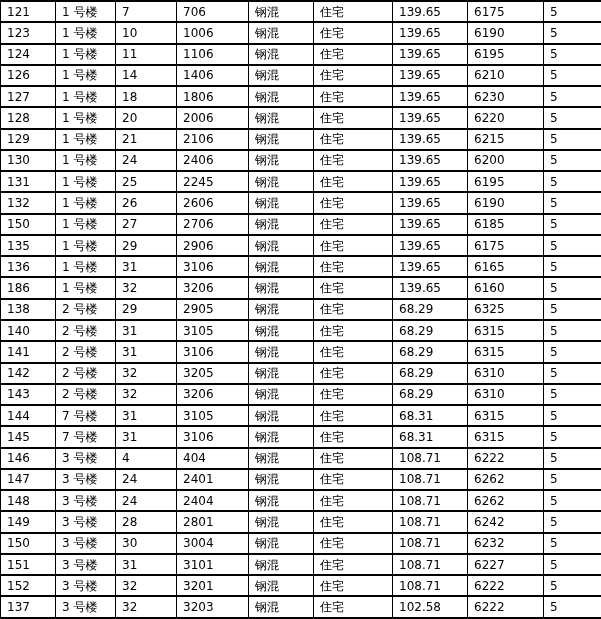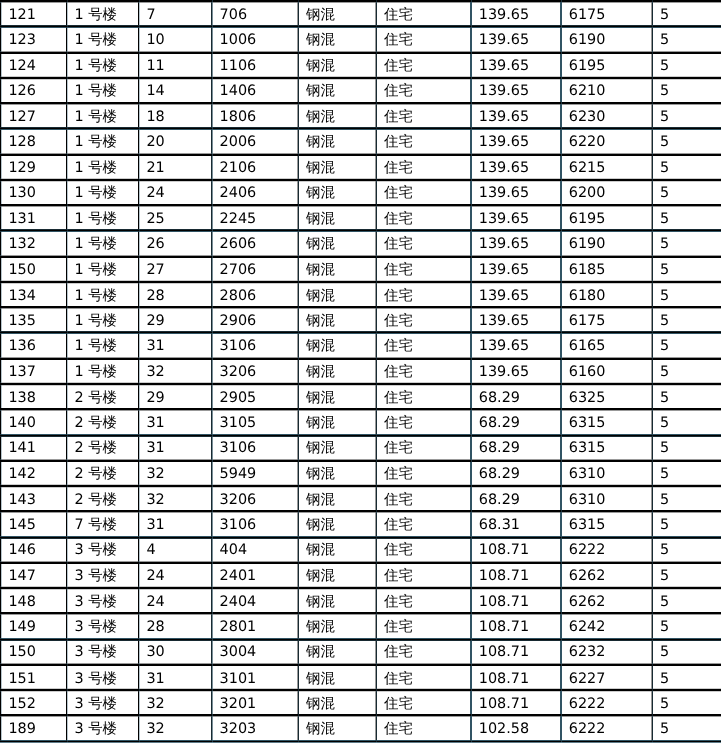--- a/index.html
+++ b/index.html
@@ -4,21 +4,21 @@
 <style>
   html, body {
     margin: 0;
     padding: 0;
     background: #ffffff;
     font-family: "DejaVu Sans", "Liberation Sans", sans-serif;
   }
   .page {
     width: 601px;
     height: 619px;
-    background: #7dd3fc;
+    background: #d946ef;
     overflow: hidden;
     position: relative;
   }
   table.listing {
     width: 601px;
     height: 619px;
     border-collapse: collapse;
     table-layout: fixed;
   }
   table.listing td {
@@ -169,31 +169,20 @@
           <td>1 号楼</td>
           <td>27</td>
           <td>2706</td>
           <td>钢混</td>
           <td>住宅</td>
           <td>139.65</td>
           <td>6185</td>
           <td>5</td>
         </tr>
         <tr>
-          <td>134</td>
-          <td>1 号楼</td>
-          <td>28</td>
-          <td>2806</td>
-          <td>钢混</td>
-          <td>住宅</td>
-          <td>139.65</td>
-          <td>6180</td>
-          <td>5</td>
-        </tr>
-        <tr>
           <td>135</td>
           <td>1 号楼</td>
           <td>29</td>
           <td>2906</td>
           <td>钢混</td>
           <td>住宅</td>
           <td>139.65</td>
           <td>6175</td>
           <td>5</td>
         </tr>
@@ -202,21 +191,21 @@
           <td>1 号楼</td>
           <td>31</td>
           <td>3106</td>
           <td>钢混</td>
           <td>住宅</td>
           <td>139.65</td>
           <td>6165</td>
           <td>5</td>
         </tr>
         <tr>
-          <td>137</td>
+          <td>186</td>
           <td>1 号楼</td>
           <td>32</td>
           <td>3206</td>
           <td>钢混</td>
           <td>住宅</td>
           <td>139.65</td>
           <td>6160</td>
           <td>5</td>
         </tr>
         <tr>
@@ -249,36 +238,47 @@
           <td>钢混</td>
           <td>住宅</td>
           <td>68.29</td>
           <td>6315</td>
           <td>5</td>
         </tr>
         <tr>
           <td>142</td>
           <td>2 号楼</td>
           <td>32</td>
-          <td>5949</td>
+          <td>3205</td>
           <td>钢混</td>
           <td>住宅</td>
           <td>68.29</td>
           <td>6310</td>
           <td>5</td>
         </tr>
         <tr>
           <td>143</td>
           <td>2 号楼</td>
           <td>32</td>
           <td>3206</td>
           <td>钢混</td>
           <td>住宅</td>
           <td>68.29</td>
           <td>6310</td>
+          <td>5</td>
+        </tr>
+        <tr>
+          <td>144</td>
+          <td>7 号楼</td>
+          <td>31</td>
+          <td>3105</td>
+          <td>钢混</td>
+          <td>住宅</td>
+          <td>68.31</td>
+          <td>6315</td>
           <td>5</td>
         </tr>
         <tr>
           <td>145</td>
           <td>7 号楼</td>
           <td>31</td>
           <td>3106</td>
           <td>钢混</td>
           <td>住宅</td>
           <td>68.31</td>
@@ -356,21 +356,21 @@
           <td>3 号楼</td>
           <td>32</td>
           <td>3201</td>
           <td>钢混</td>
           <td>住宅</td>
           <td>108.71</td>
           <td>6222</td>
           <td>5</td>
         </tr>
         <tr>
-          <td>189</td>
+          <td>137</td>
           <td>3 号楼</td>
           <td>32</td>
           <td>3203</td>
           <td>钢混</td>
           <td>住宅</td>
           <td>102.58</td>
           <td>6222</td>
           <td>5</td>
         </tr>
       </tbody>

